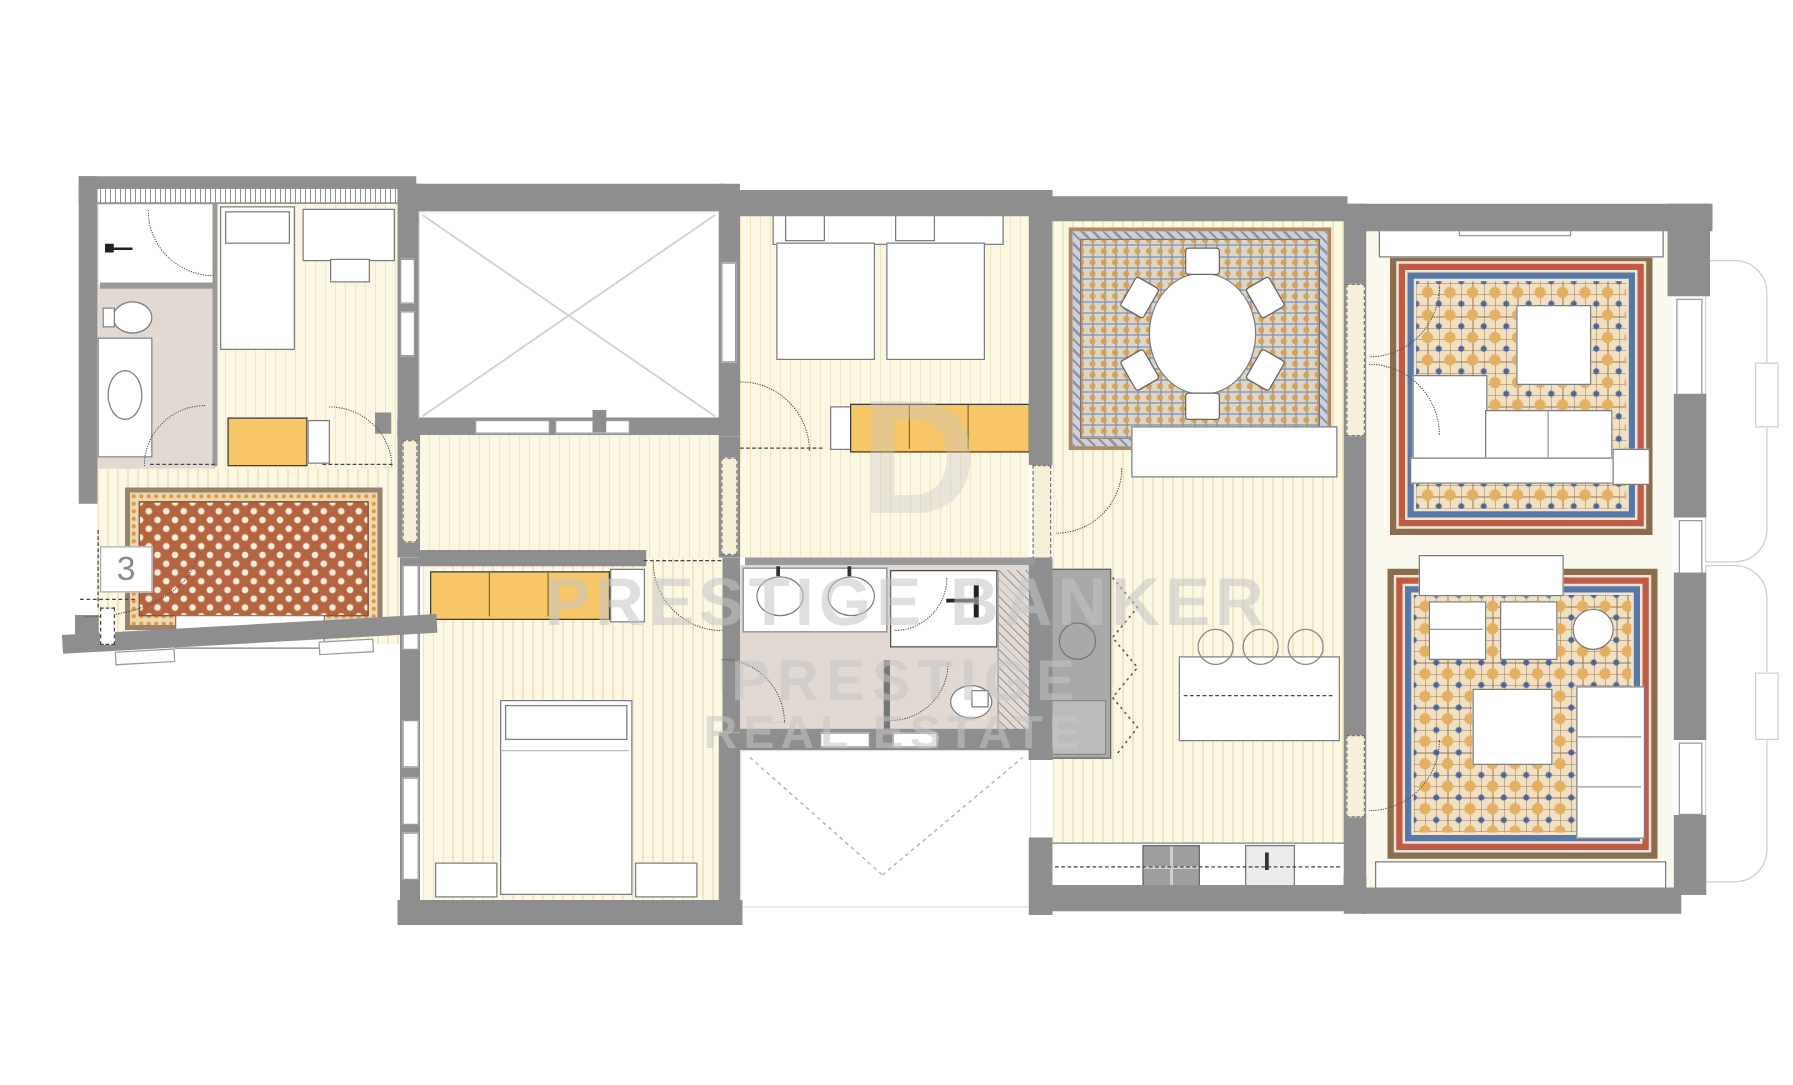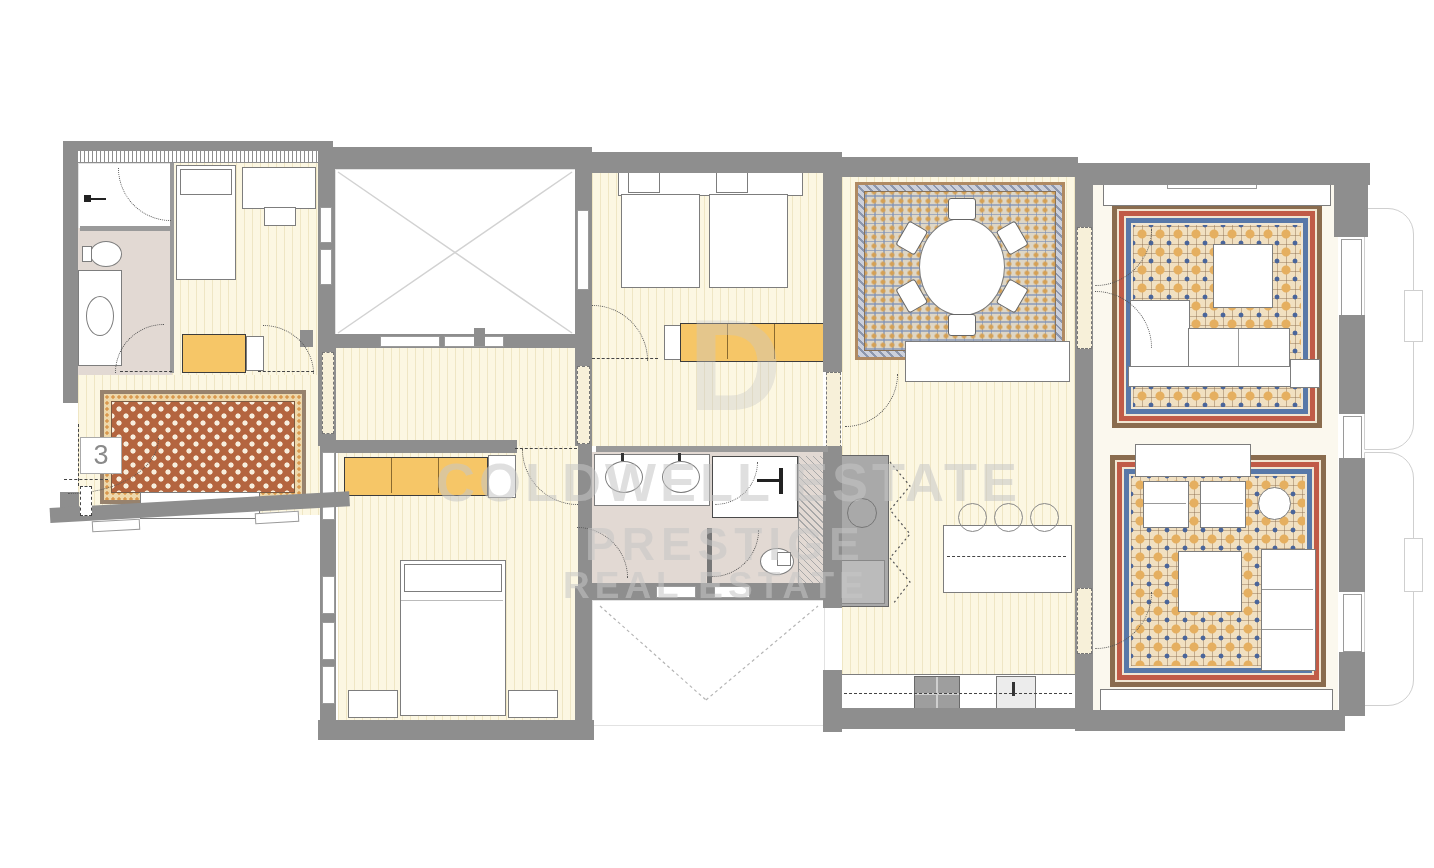--- a/index.html
+++ b/index.html
@@ -296,18 +296,18 @@
   <div class="dash-h z5" style="left:64px;top:479px;width:44px;"></div>
   <div class="dash-v z5" style="left:78px;top:424px;height:62px;"></div>
   <div class="dash-box z5" style="left:80px;top:486px;width:10px;height:28px;"></div>
   <div class="dash-h z5" style="left:515px;top:448px;width:62px;"></div>
   <div class="dash-h z5" style="left:592px;top:358px;width:66px;"></div>
 
   <div id="unit3">3</div>
 
   <div id="wm">
     <span style="left:688px;top:300px;font-size:130px;opacity:.7;">D</span>
-    <span style="left:436px;top:455px;font-size:54px;letter-spacing:4px;">COLDWELL ESTATE</span>
+    <span style="left:436px;top:455px;font-size:54px;letter-spacing:4px;">PRESTIGE BANKER</span>
     <span style="left:585px;top:521px;font-size:46px;letter-spacing:6px;">PRESTIGE</span>
     <span style="left:563px;top:567px;font-size:37px;letter-spacing:5px;">REAL ESTATE</span>
   </div>
 
 </div>
 
 </body></html>

